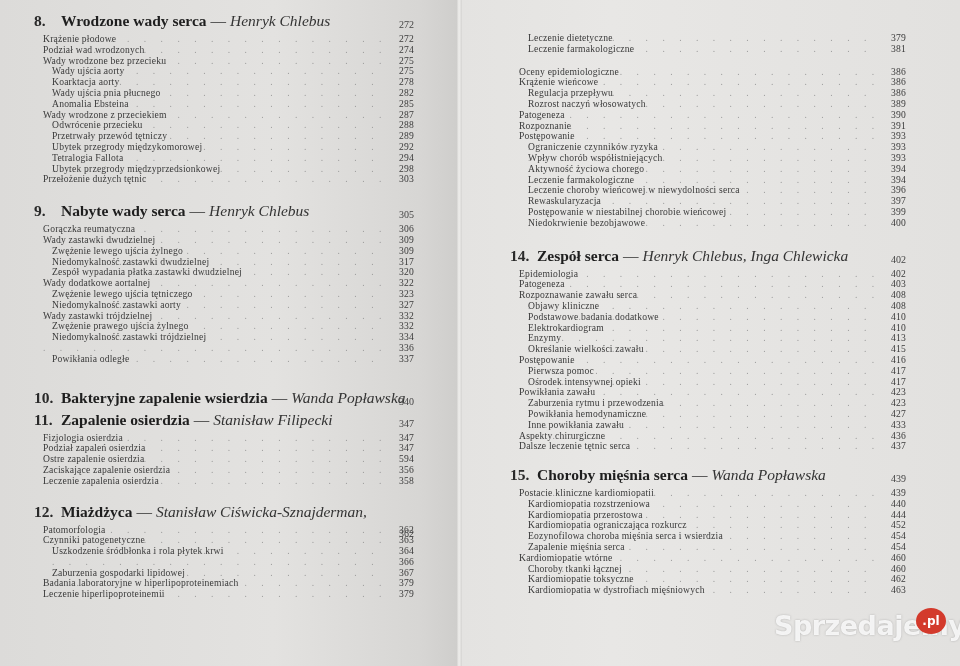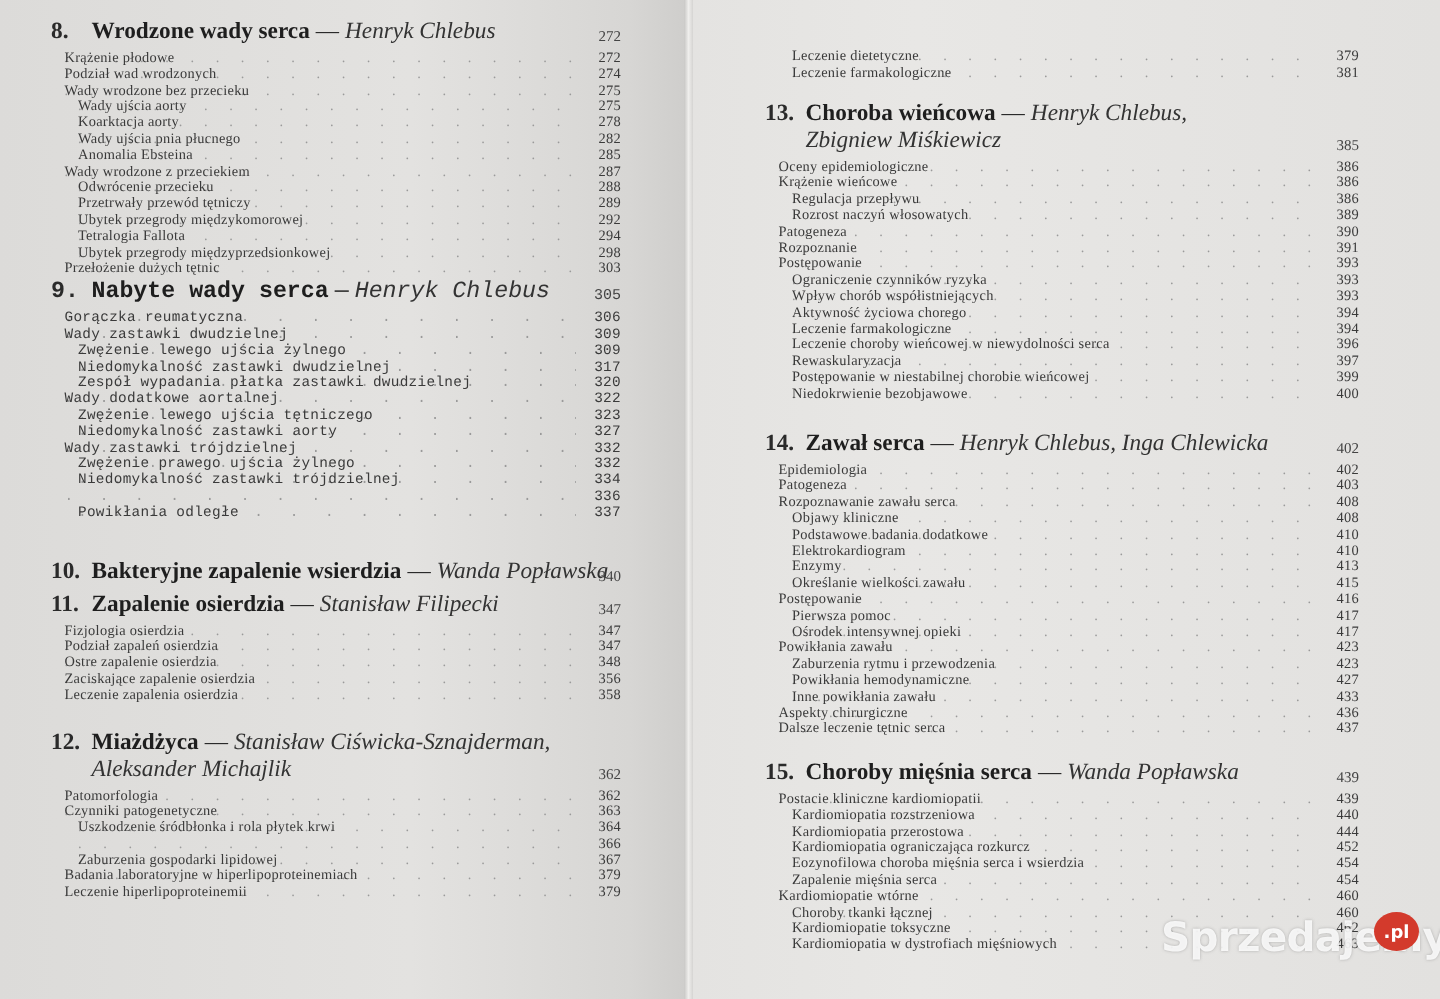--- a/index.html
+++ b/index.html
@@ -90,21 +90,21 @@
           <div class="entry" style="padding-left: 18px;"><span class="dots" style="left: 18px;">. . . . . . . . . . . . . . . . . . . . . . . . . . . . . . . . . . . . . . . . . . . . . . . . . . . . . . . . . . . . . . . . . . .</span><span class="label">Anomalia Ebsteina</span><span class="page-no">285</span></div>
           <div class="entry" style="padding-left: 9px;"><span class="dots" style="left: 9px;">. . . . . . . . . . . . . . . . . . . . . . . . . . . . . . . . . . . . . . . . . . . . . . . . . . . . . . . . . . . . . . . . . . .</span><span class="label">Wady wrodzone z przeciekiem</span><span class="page-no">287</span></div>
           <div class="entry" style="padding-left: 18px;"><span class="dots" style="left: 18px;">. . . . . . . . . . . . . . . . . . . . . . . . . . . . . . . . . . . . . . . . . . . . . . . . . . . . . . . . . . . . . . . . . . .</span><span class="label">Odwrócenie przecieku</span><span class="page-no">288</span></div>
           <div class="entry" style="padding-left: 18px;"><span class="dots" style="left: 18px;">. . . . . . . . . . . . . . . . . . . . . . . . . . . . . . . . . . . . . . . . . . . . . . . . . . . . . . . . . . . . . . . . . . .</span><span class="label">Przetrwały przewód tętniczy</span><span class="page-no">289</span></div>
           <div class="entry" style="padding-left: 18px;"><span class="dots" style="left: 18px;">. . . . . . . . . . . . . . . . . . . . . . . . . . . . . . . . . . . . . . . . . . . . . . . . . . . . . . . . . . . . . . . . . . .</span><span class="label">Ubytek przegrody międzykomorowej</span><span class="page-no">292</span></div>
           <div class="entry" style="padding-left: 18px;"><span class="dots" style="left: 18px;">. . . . . . . . . . . . . . . . . . . . . . . . . . . . . . . . . . . . . . . . . . . . . . . . . . . . . . . . . . . . . . . . . . .</span><span class="label">Tetralogia Fallota</span><span class="page-no">294</span></div>
           <div class="entry" style="padding-left: 18px;"><span class="dots" style="left: 18px;">. . . . . . . . . . . . . . . . . . . . . . . . . . . . . . . . . . . . . . . . . . . . . . . . . . . . . . . . . . . . . . . . . . .</span><span class="label">Ubytek przegrody międzyprzedsionkowej</span><span class="page-no">298</span></div>
           <div class="entry" style="padding-left: 9px;"><span class="dots" style="left: 9px;">. . . . . . . . . . . . . . . . . . . . . . . . . . . . . . . . . . . . . . . . . . . . . . . . . . . . . . . . . . . . . . . . . . .</span><span class="label">Przełożenie dużych tętnic</span><span class="page-no">303</span></div>
         </div>
       </div>
-      <div class="chapter-block" style=" font-family: Liberation Mono, monospace;">
+      <div class="chapter-block" style="margin-top: 17px;">
         <div class="chapter"><span class="num">9.</span><span class="title">Nabyte wady serca</span><span class="dash">—</span><span class="author">Henryk Chlebus</span><span class="page-no" style="top: 4px;">305</span></div>
         <div class="entries" style="margin-top: 4px;">
           <div class="entry" style="padding-left: 9px;"><span class="dots" style="left: 9px;">. . . . . . . . . . . . . . . . . . . . . . . . . . . . . . . . . . . . . . . . . . . . . . . . . . . . . . . . . . . . . . . . . . .</span><span class="label">Gorączka reumatyczna</span><span class="page-no">306</span></div>
           <div class="entry" style="padding-left: 9px;"><span class="dots" style="left: 9px;">. . . . . . . . . . . . . . . . . . . . . . . . . . . . . . . . . . . . . . . . . . . . . . . . . . . . . . . . . . . . . . . . . . .</span><span class="label">Wady zastawki dwudzielnej</span><span class="page-no">309</span></div>
           <div class="entry" style="padding-left: 18px;"><span class="dots" style="left: 18px;">. . . . . . . . . . . . . . . . . . . . . . . . . . . . . . . . . . . . . . . . . . . . . . . . . . . . . . . . . . . . . . . . . . .</span><span class="label">Zwężenie lewego ujścia żylnego</span><span class="page-no">309</span></div>
           <div class="entry" style="padding-left: 18px;"><span class="dots" style="left: 18px;">. . . . . . . . . . . . . . . . . . . . . . . . . . . . . . . . . . . . . . . . . . . . . . . . . . . . . . . . . . . . . . . . . . .</span><span class="label">Niedomykalność zastawki dwudzielnej</span><span class="page-no">317</span></div>
           <div class="entry" style="padding-left: 18px;"><span class="dots" style="left: 18px;">. . . . . . . . . . . . . . . . . . . . . . . . . . . . . . . . . . . . . . . . . . . . . . . . . . . . . . . . . . . . . . . . . . .</span><span class="label">Zespół wypadania płatka zastawki dwudzielnej</span><span class="page-no">320</span></div>
           <div class="entry" style="padding-left: 9px;"><span class="dots" style="left: 9px;">. . . . . . . . . . . . . . . . . . . . . . . . . . . . . . . . . . . . . . . . . . . . . . . . . . . . . . . . . . . . . . . . . . .</span><span class="label">Wady dodatkowe aortalnej</span><span class="page-no">322</span></div>
           <div class="entry" style="padding-left: 18px;"><span class="dots" style="left: 18px;">. . . . . . . . . . . . . . . . . . . . . . . . . . . . . . . . . . . . . . . . . . . . . . . . . . . . . . . . . . . . . . . . . . .</span><span class="label">Zwężenie lewego ujścia tętniczego</span><span class="page-no">323</span></div>
           <div class="entry" style="padding-left: 18px;"><span class="dots" style="left: 18px;">. . . . . . . . . . . . . . . . . . . . . . . . . . . . . . . . . . . . . . . . . . . . . . . . . . . . . . . . . . . . . . . . . . .</span><span class="label">Niedomykalność zastawki aorty</span><span class="page-no">327</span></div>
@@ -117,68 +117,67 @@
       </div>
       <div class="chapter-block" style="margin-top: 24px;">
         <div class="chapter"><span class="num">10.</span><span class="title">Bakteryjne zapalenie wsierdzia</span><span class="dash">—</span><span class="author">Wanda Popławska</span><span class="page-no" style="top: 4px; margin-left: 36px;">340</span></div>
         <div class="entries" style="margin-top: 4px;"></div>
       </div>
       <div class="chapter-block" style="margin-top: 0;">
         <div class="chapter"><span class="num">11.</span><span class="title">Zapalenie osierdzia</span><span class="dash">—</span><span class="author">Stanisław Filipecki</span><span class="page-no" style="top: 4px;">347</span></div>
         <div class="entries" style="margin-top: 4px;">
           <div class="entry" style="padding-left: 9px;"><span class="dots" style="left: 9px;">. . . . . . . . . . . . . . . . . . . . . . . . . . . . . . . . . . . . . . . . . . . . . . . . . . . . . . . . . . . . . . . . . . .</span><span class="label">Fizjologia osierdzia</span><span class="page-no">347</span></div>
           <div class="entry" style="padding-left: 9px;"><span class="dots" style="left: 9px;">. . . . . . . . . . . . . . . . . . . . . . . . . . . . . . . . . . . . . . . . . . . . . . . . . . . . . . . . . . . . . . . . . . .</span><span class="label">Podział zapaleń osierdzia</span><span class="page-no">347</span></div>
-          <div class="entry" style="padding-left: 9px;"><span class="dots" style="left: 9px;">. . . . . . . . . . . . . . . . . . . . . . . . . . . . . . . . . . . . . . . . . . . . . . . . . . . . . . . . . . . . . . . . . . .</span><span class="label">Ostre zapalenie osierdzia</span><span class="page-no">348</span></div>
+          <div class="entry" style="padding-left: 9px;"><span class="dots" style="left: 9px;">. . . . . . . . . . . . . . . . . . . . . . . . . . . . . . . . . . . . . . . . . . . . . . . . . . . . . . . . . . . . . . . . . . .</span><span class="label">Ostre zapalenie osierdzia</span><span class="page-no">594</span></div>
           <div class="entry" style="padding-left: 9px;"><span class="dots" style="left: 9px;">. . . . . . . . . . . . . . . . . . . . . . . . . . . . . . . . . . . . . . . . . . . . . . . . . . . . . . . . . . . . . . . . . . .</span><span class="label">Zaciskające zapalenie osierdzia</span><span class="page-no">356</span></div>
           <div class="entry" style="padding-left: 9px;"><span class="dots" style="left: 9px;">. . . . . . . . . . . . . . . . . . . . . . . . . . . . . . . . . . . . . . . . . . . . . . . . . . . . . . . . . . . . . . . . . . .</span><span class="label">Leczenie zapalenia osierdzia</span><span class="page-no">358</span></div>
         </div>
       </div>
       <div class="chapter-block" style="margin-top: 16px;">
-        <div class="chapter"><span class="num">12.</span><span class="title">Miażdżyca</span><span class="dash">—</span><span class="author">Stanisław Ciświcka-Sznajderman,</span><span class="author2">Aleksander Michajlik</span><span class="page-no" style="top: 22px;">362</span></div>
+        <div class="chapter"><span class="num">12.</span><span class="title">Miażdżyca</span><span class="dash">—</span><span class="author">Stanisław Ciświcka-Sznajderman,</span><span class="page-no" style="top: 22px;">362</span></div>
         <div class="entries" style="margin-top: 4px;">
           <div class="entry" style="padding-left: 9px;"><span class="dots" style="left: 9px;">. . . . . . . . . . . . . . . . . . . . . . . . . . . . . . . . . . . . . . . . . . . . . . . . . . . . . . . . . . . . . . . . . . .</span><span class="label">Patomorfologia</span><span class="page-no">362</span></div>
           <div class="entry" style="padding-left: 9px;"><span class="dots" style="left: 9px;">. . . . . . . . . . . . . . . . . . . . . . . . . . . . . . . . . . . . . . . . . . . . . . . . . . . . . . . . . . . . . . . . . . .</span><span class="label">Czynniki patogenetyczne</span><span class="page-no">363</span></div>
           <div class="entry" style="padding-left: 18px;"><span class="dots" style="left: 18px;">. . . . . . . . . . . . . . . . . . . . . . . . . . . . . . . . . . . . . . . . . . . . . . . . . . . . . . . . . . . . . . . . . . .</span><span class="label">Uszkodzenie śródbłonka i rola płytek krwi</span><span class="page-no">364</span></div>
           <div class="entry" style="padding-left: 18px;"><span class="dots" style="left: 18px;">. . . . . . . . . . . . . . . . . . . . . . . . . . . . . . . . . . . . . . . . . . . . . . . . . . . . . . . . . . . . . . . . . . .</span><span class="page-no">366</span></div>
           <div class="entry" style="padding-left: 18px;"><span class="dots" style="left: 18px;">. . . . . . . . . . . . . . . . . . . . . . . . . . . . . . . . . . . . . . . . . . . . . . . . . . . . . . . . . . . . . . . . . . .</span><span class="label">Zaburzenia gospodarki lipidowej</span><span class="page-no">367</span></div>
           <div class="entry" style="padding-left: 9px;"><span class="dots" style="left: 9px;">. . . . . . . . . . . . . . . . . . . . . . . . . . . . . . . . . . . . . . . . . . . . . . . . . . . . . . . . . . . . . . . . . . .</span><span class="label">Badania laboratoryjne w hiperlipoproteinemiach</span><span class="page-no">379</span></div>
           <div class="entry" style="padding-left: 9px;"><span class="dots" style="left: 9px;">. . . . . . . . . . . . . . . . . . . . . . . . . . . . . . . . . . . . . . . . . . . . . . . . . . . . . . . . . . . . . . . . . . .</span><span class="label">Leczenie hiperlipoproteinemii</span><span class="page-no">379</span></div>
         </div>
       </div>
     </div>
 </div>
 <div class="gutter"></div>
 <div class="page page-right">
   <div class="toc" id="toc-right" style="left:48px; top:33px; width:396px;">
       <div class="entries">
         <div class="entry" style="padding-left: 18px;"><span class="dots" style="left: 18px;">. . . . . . . . . . . . . . . . . . . . . . . . . . . . . . . . . . . . . . . . . . . . . . . . . . . . . . . . . . . . . . . . . . .</span><span class="label">Leczenie dietetyczne</span><span class="page-no">379</span></div>
         <div class="entry" style="padding-left: 18px;"><span class="dots" style="left: 18px;">. . . . . . . . . . . . . . . . . . . . . . . . . . . . . . . . . . . . . . . . . . . . . . . . . . . . . . . . . . . . . . . . . . .</span><span class="label">Leczenie farmakologiczne</span><span class="page-no">381</span></div>
       </div>
       <div class="chapter-block" style="margin-top: 12px;">
-        <div class="chapter"><span class="num">13.</span><span class="title">Choroba wieńcowa</span><span class="dash">—</span><span class="author">Henryk Chlebus,</span><span class="author2">Zbigniew Miśkiewicz</span><span class="page-no" style="top: 22px;">385</span></div>
         <div class="entries" style="margin-top: 4px;">
           <div class="entry" style="padding-left: 9px;"><span class="dots" style="left: 9px;">. . . . . . . . . . . . . . . . . . . . . . . . . . . . . . . . . . . . . . . . . . . . . . . . . . . . . . . . . . . . . . . . . . .</span><span class="label">Oceny epidemiologiczne</span><span class="page-no">386</span></div>
           <div class="entry" style="padding-left: 9px;"><span class="dots" style="left: 9px;">. . . . . . . . . . . . . . . . . . . . . . . . . . . . . . . . . . . . . . . . . . . . . . . . . . . . . . . . . . . . . . . . . . .</span><span class="label">Krążenie wieńcowe</span><span class="page-no">386</span></div>
           <div class="entry" style="padding-left: 18px;"><span class="dots" style="left: 18px;">. . . . . . . . . . . . . . . . . . . . . . . . . . . . . . . . . . . . . . . . . . . . . . . . . . . . . . . . . . . . . . . . . . .</span><span class="label">Regulacja przepływu</span><span class="page-no">386</span></div>
           <div class="entry" style="padding-left: 18px;"><span class="dots" style="left: 18px;">. . . . . . . . . . . . . . . . . . . . . . . . . . . . . . . . . . . . . . . . . . . . . . . . . . . . . . . . . . . . . . . . . . .</span><span class="label">Rozrost naczyń włosowatych</span><span class="page-no">389</span></div>
           <div class="entry" style="padding-left: 9px;"><span class="dots" style="left: 9px;">. . . . . . . . . . . . . . . . . . . . . . . . . . . . . . . . . . . . . . . . . . . . . . . . . . . . . . . . . . . . . . . . . . .</span><span class="label">Patogeneza</span><span class="page-no">390</span></div>
           <div class="entry" style="padding-left: 9px;"><span class="dots" style="left: 9px;">. . . . . . . . . . . . . . . . . . . . . . . . . . . . . . . . . . . . . . . . . . . . . . . . . . . . . . . . . . . . . . . . . . .</span><span class="label">Rozpoznanie</span><span class="page-no">391</span></div>
           <div class="entry" style="padding-left: 9px;"><span class="dots" style="left: 9px;">. . . . . . . . . . . . . . . . . . . . . . . . . . . . . . . . . . . . . . . . . . . . . . . . . . . . . . . . . . . . . . . . . . .</span><span class="label">Postępowanie</span><span class="page-no">393</span></div>
           <div class="entry" style="padding-left: 18px;"><span class="dots" style="left: 18px;">. . . . . . . . . . . . . . . . . . . . . . . . . . . . . . . . . . . . . . . . . . . . . . . . . . . . . . . . . . . . . . . . . . .</span><span class="label">Ograniczenie czynników ryzyka</span><span class="page-no">393</span></div>
           <div class="entry" style="padding-left: 18px;"><span class="dots" style="left: 18px;">. . . . . . . . . . . . . . . . . . . . . . . . . . . . . . . . . . . . . . . . . . . . . . . . . . . . . . . . . . . . . . . . . . .</span><span class="label">Wpływ chorób współistniejących</span><span class="page-no">393</span></div>
           <div class="entry" style="padding-left: 18px;"><span class="dots" style="left: 18px;">. . . . . . . . . . . . . . . . . . . . . . . . . . . . . . . . . . . . . . . . . . . . . . . . . . . . . . . . . . . . . . . . . . .</span><span class="label">Aktywność życiowa chorego</span><span class="page-no">394</span></div>
           <div class="entry" style="padding-left: 18px;"><span class="dots" style="left: 18px;">. . . . . . . . . . . . . . . . . . . . . . . . . . . . . . . . . . . . . . . . . . . . . . . . . . . . . . . . . . . . . . . . . . .</span><span class="label">Leczenie farmakologiczne</span><span class="page-no">394</span></div>
           <div class="entry" style="padding-left: 18px;"><span class="dots" style="left: 18px;">. . . . . . . . . . . . . . . . . . . . . . . . . . . . . . . . . . . . . . . . . . . . . . . . . . . . . . . . . . . . . . . . . . .</span><span class="label">Leczenie choroby wieńcowej w niewydolności serca</span><span class="page-no">396</span></div>
           <div class="entry" style="padding-left: 18px;"><span class="dots" style="left: 18px;">. . . . . . . . . . . . . . . . . . . . . . . . . . . . . . . . . . . . . . . . . . . . . . . . . . . . . . . . . . . . . . . . . . .</span><span class="label">Rewaskularyzacja</span><span class="page-no">397</span></div>
           <div class="entry" style="padding-left: 18px;"><span class="dots" style="left: 18px;">. . . . . . . . . . . . . . . . . . . . . . . . . . . . . . . . . . . . . . . . . . . . . . . . . . . . . . . . . . . . . . . . . . .</span><span class="label">Postępowanie w niestabilnej chorobie wieńcowej</span><span class="page-no">399</span></div>
           <div class="entry" style="padding-left: 18px;"><span class="dots" style="left: 18px;">. . . . . . . . . . . . . . . . . . . . . . . . . . . . . . . . . . . . . . . . . . . . . . . . . . . . . . . . . . . . . . . . . . .</span><span class="label">Niedokrwienie bezobjawowe</span><span class="page-no">400</span></div>
         </div>
       </div>
       <div class="chapter-block" style="margin-top: 18px;">
-        <div class="chapter"><span class="num">14.</span><span class="title">Zawał serca</span><span class="dash">—</span><span class="author">Henryk Chlebus, Inga Chlewicka</span><span class="page-no" style="top: 4px;">402</span></div>
+        <div class="chapter"><span class="num">14.</span><span class="title">Zespół serca</span><span class="dash">—</span><span class="author">Henryk Chlebus, Inga Chlewicka</span><span class="page-no" style="top: 4px;">402</span></div>
         <div class="entries" style="margin-top: 4px;">
           <div class="entry" style="padding-left: 9px;"><span class="dots" style="left: 9px;">. . . . . . . . . . . . . . . . . . . . . . . . . . . . . . . . . . . . . . . . . . . . . . . . . . . . . . . . . . . . . . . . . . .</span><span class="label">Epidemiologia</span><span class="page-no">402</span></div>
           <div class="entry" style="padding-left: 9px;"><span class="dots" style="left: 9px;">. . . . . . . . . . . . . . . . . . . . . . . . . . . . . . . . . . . . . . . . . . . . . . . . . . . . . . . . . . . . . . . . . . .</span><span class="label">Patogeneza</span><span class="page-no">403</span></div>
           <div class="entry" style="padding-left: 9px;"><span class="dots" style="left: 9px;">. . . . . . . . . . . . . . . . . . . . . . . . . . . . . . . . . . . . . . . . . . . . . . . . . . . . . . . . . . . . . . . . . . .</span><span class="label">Rozpoznawanie zawału serca</span><span class="page-no">408</span></div>
           <div class="entry" style="padding-left: 18px;"><span class="dots" style="left: 18px;">. . . . . . . . . . . . . . . . . . . . . . . . . . . . . . . . . . . . . . . . . . . . . . . . . . . . . . . . . . . . . . . . . . .</span><span class="label">Objawy kliniczne</span><span class="page-no">408</span></div>
           <div class="entry" style="padding-left: 18px;"><span class="dots" style="left: 18px;">. . . . . . . . . . . . . . . . . . . . . . . . . . . . . . . . . . . . . . . . . . . . . . . . . . . . . . . . . . . . . . . . . . .</span><span class="label">Podstawowe badania dodatkowe</span><span class="page-no">410</span></div>
           <div class="entry" style="padding-left: 18px;"><span class="dots" style="left: 18px;">. . . . . . . . . . . . . . . . . . . . . . . . . . . . . . . . . . . . . . . . . . . . . . . . . . . . . . . . . . . . . . . . . . .</span><span class="label">Elektrokardiogram</span><span class="page-no">410</span></div>
           <div class="entry" style="padding-left: 18px;"><span class="dots" style="left: 18px;">. . . . . . . . . . . . . . . . . . . . . . . . . . . . . . . . . . . . . . . . . . . . . . . . . . . . . . . . . . . . . . . . . . .</span><span class="label">Enzymy</span><span class="page-no">413</span></div>
           <div class="entry" style="padding-left: 18px;"><span class="dots" style="left: 18px;">. . . . . . . . . . . . . . . . . . . . . . . . . . . . . . . . . . . . . . . . . . . . . . . . . . . . . . . . . . . . . . . . . . .</span><span class="label">Określanie wielkości zawału</span><span class="page-no">415</span></div>
           <div class="entry" style="padding-left: 9px;"><span class="dots" style="left: 9px;">. . . . . . . . . . . . . . . . . . . . . . . . . . . . . . . . . . . . . . . . . . . . . . . . . . . . . . . . . . . . . . . . . . .</span><span class="label">Postępowanie</span><span class="page-no">416</span></div>

